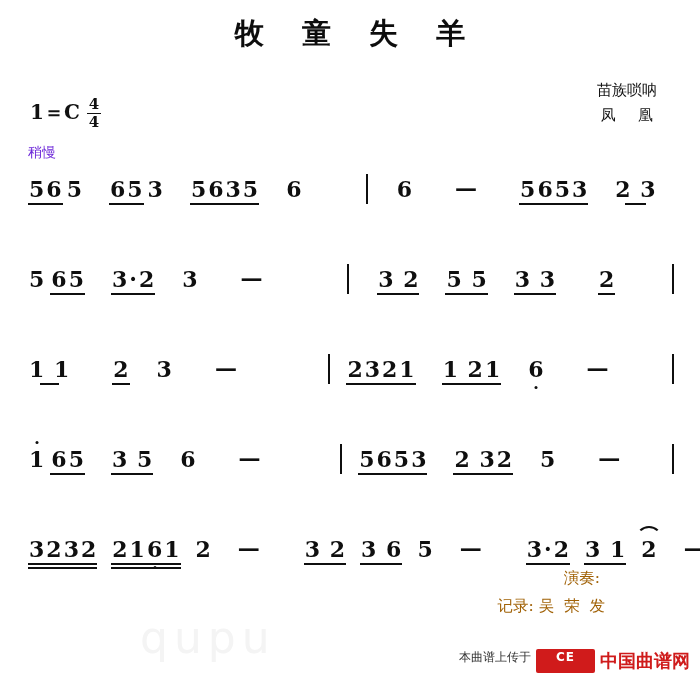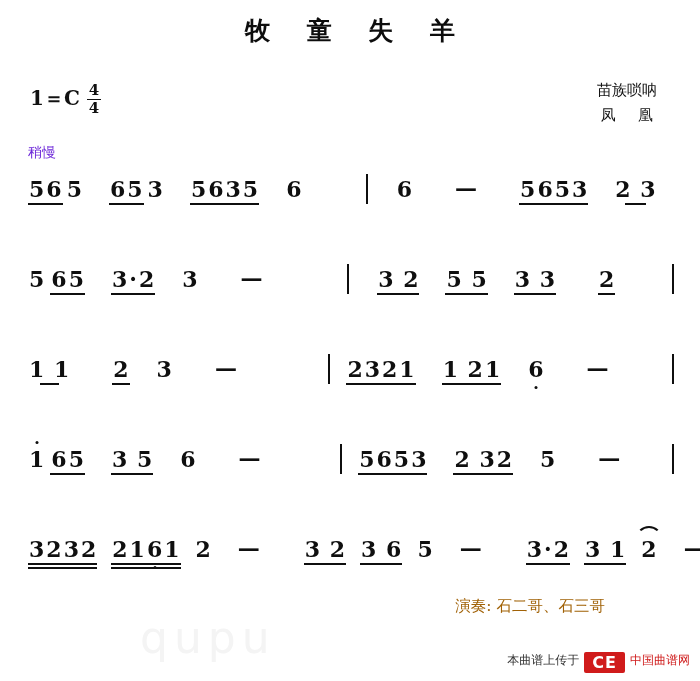--- a/index.html
+++ b/index.html
@@ -20,29 +20,29 @@
     width: 700px;
     height: 681px;
   }
   .title {
     position: absolute;
     top: 14px;
     left: 0;
     width: 700px;
     text-align: center;
     font-family: "DejaVu Serif", serif;
-    font-size: 25px;
+    font-size: 29px;
     font-weight: bold;
     letter-spacing: 14px;
     text-indent: 14px;
     color: #0d0d0d;
   }
   .keysig {
     position: absolute;
-    top: 82px;
+    top: 96px;
     left: 30px;
     font-family: "DejaVu Serif", serif;
     font-size: 20px;
     font-weight: bold;
     display: flex;
     align-items: center;
   }
   .keysig .frac {
     display: inline-flex;
     flex-direction: column;
@@ -213,30 +213,30 @@
     display: flex;
     font-family: "DejaVu Sans", sans-serif;
     font-size: 12px;
     color: #333;
   }
   .footer .logo {
     display: inline-block;
     background: #d01b1b;
     color: #fff;
     font-weight: bold;
-    font-size: 16px;
-    padding: 1px 8px;
+    font-size: 12px;
+    padding: 1px 20px;
     margin: 0 5px;
     border-radius: 2px;
     letter-spacing: 1px;
   }
   .footer .site {
     color: #cf1b1b;
-    font-weight: normal;
-    font-size: 12px;
+    font-weight: bold;
+    font-size: 18px;
   }
   .watermark {
     position: absolute;
     left: 140px;
     bottom: 18px;
     font-family: "DejaVu Sans", sans-serif;
     font-size: 44px;
     color: #f4f4f4;
     letter-spacing: 6px;
     pointer-events: none;
@@ -591,21 +591,25 @@
     </div>
 
   </div>
 
   <div class="watermark">qupu</div>
 
   <div class="credits-bottom">
     <div class="row">
       <span>演奏:</span>
       <span>&nbsp;</span>
-      <span>石二哥、石三哥</span>
+    </div>
+    <div class="row">
+      <span>记录:</span>
+      <span>&nbsp;</span>
+      <span>吴  荣  发</span>
     </div>
   </div>
 
   <div class="footer">
     <span>本曲谱上传于</span>
     <span class="logo">CE</span>
     <span class="site">中国曲谱网</span>
   </div>
 
 </div>

